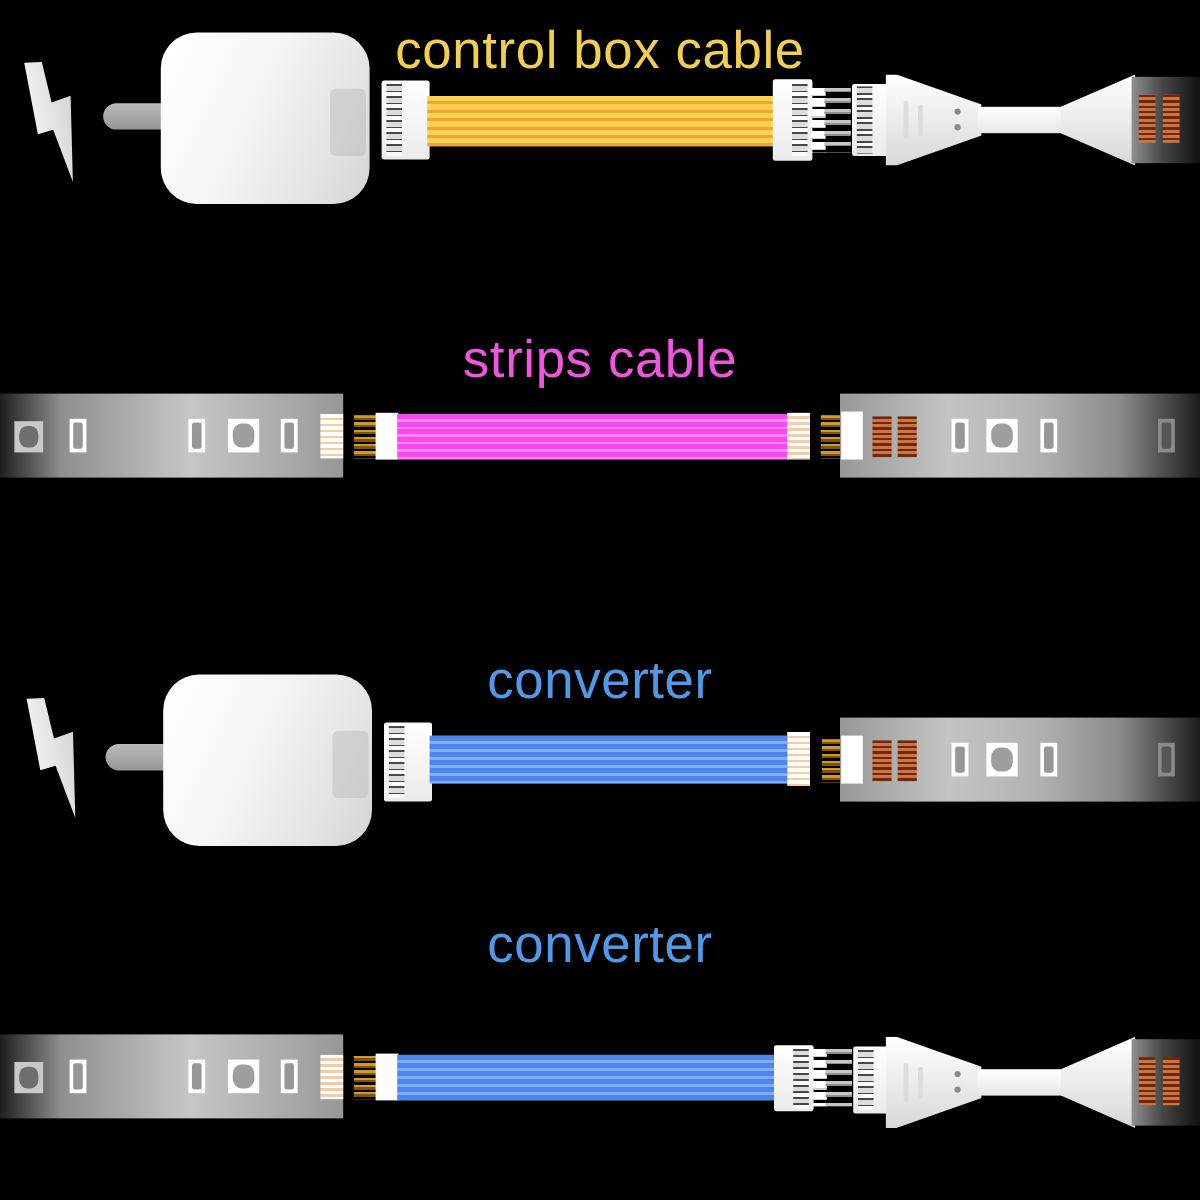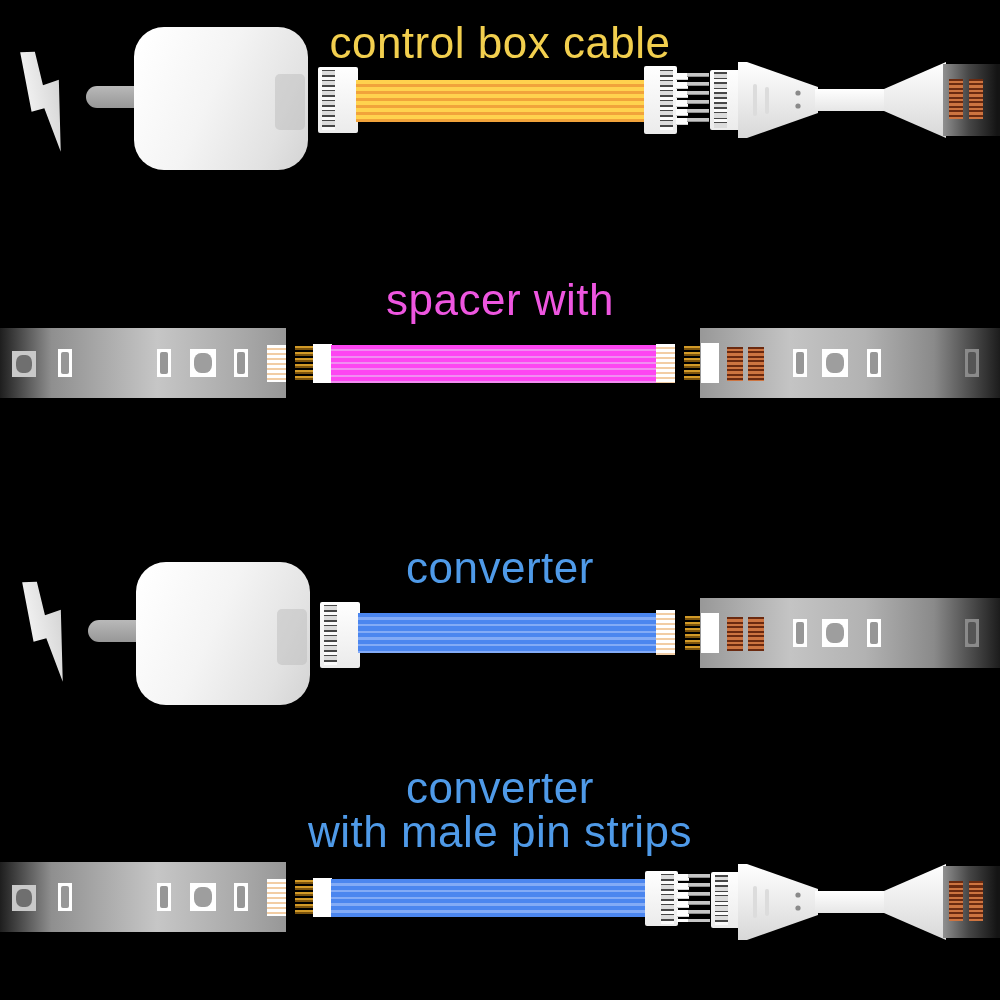--- a/index.html
+++ b/index.html
@@ -114,21 +114,21 @@
   </svg>
   <div class="wcable" style="left:815px;top:89px;width:72px;height:22px"></div>
   <svg class="abs" style="left:884px;top:62px" width="62" height="76" viewBox="0 0 62 76">
     <polygon points="0,27 62,0 62,76 0,49" fill="url(#trapGrad)"></polygon>
   </svg>
   <div class="strip-dark" style="left:943px;top:64px;width:57px;height:72px">
     <div class="pad pad-tall" style="left:6px;top:15px"></div>
     <div class="pad pad-tall" style="left:26px;top:15px"></div>
   </div>
 
-  <div class="label lbl-magenta" style="top:278px">spacer with</div>
+  <div class="label lbl-magenta" style="top:278px">strips cable</div>
 
   <div class="strip strip-left" style="left:0;top:328px;width:286px">
     <div class="led faded" style="left:12px;top:23px"></div>
     <div class="chip" style="left:58px;top:21px"></div>
     <div class="chip" style="left:157px;top:21px"></div>
     <div class="led" style="left:190px;top:21px"></div>
     <div class="chip" style="left:234px;top:21px"></div>
     <div class="crimp-striped" style="left:267px;top:17px;width:19px;height:37px"></div>
   </div>
   <div class="gold-pins" style="left:295px;top:346px"></div>
@@ -167,21 +167,20 @@
     <div class="pad" style="left:27px;top:19px"></div>
     <div class="pad" style="left:48px;top:19px"></div>
     <div class="chip" style="left:93px;top:21px"></div>
     <div class="led" style="left:122px;top:21px"></div>
     <div class="chip" style="left:167px;top:21px"></div>
     <div class="chip dim" style="left:265px;top:21px"></div>
   </div>
 
   <div class="label lbl-blue" style="top:766px">
     <div>converter</div>
-    <div>with male pin strips</div>
   </div>
 
   <div class="strip strip-left" style="left:0;top:862px;width:286px">
     <div class="led faded" style="left:12px;top:23px"></div>
     <div class="chip" style="left:58px;top:21px"></div>
     <div class="chip" style="left:157px;top:21px"></div>
     <div class="led" style="left:190px;top:21px"></div>
     <div class="chip" style="left:234px;top:21px"></div>
     <div class="crimp-striped" style="left:267px;top:17px;width:19px;height:37px"></div>
   </div>

